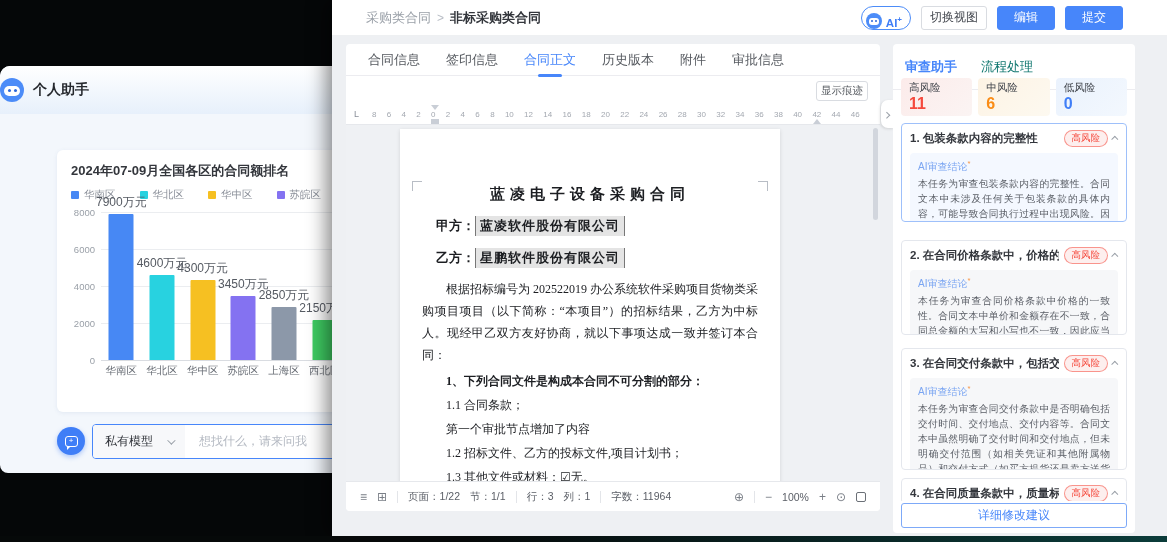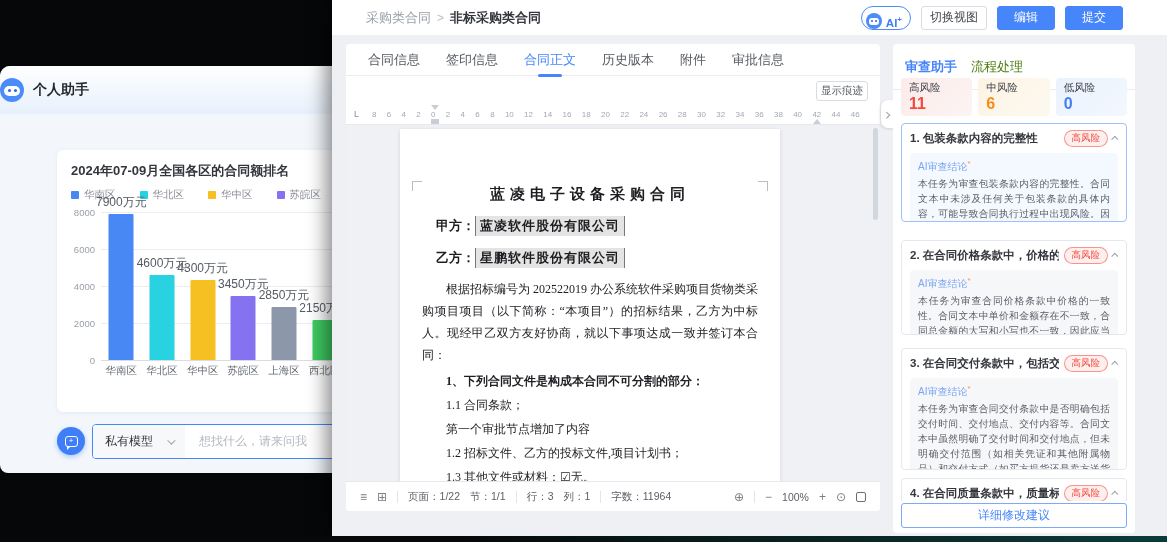--- a/index.html
+++ b/index.html
@@ -107,23 +107,23 @@
   .sb-right { margin-left:auto; display:flex; align-items:center; gap:10px; }
   .fsq { width:10px; height:10px; border:1.2px solid #6b7077; border-radius:2px; }
 
   
   .panel-handle { position:absolute; left:549px; top:100px; width:13px; height:28px; background:#fff; border-radius:7px 0 0 7px;
     box-shadow:-1px 1px 3px rgba(0,0,0,.12); display:flex; align-items:center; justify-content:center; }
   .chev-rt { width:5px; height:5px; border-right:1.5px solid #9aa0a8; border-bottom:1.5px solid #9aa0a8; transform:rotate(-45deg) translateX(-1px); }
 
   
   .panel { position:absolute; left:561px; top:44px; width:242px; height:489px; background:#fff; border-radius:4px; overflow:hidden; }
-  .p-tabs { position:absolute; left:0; top:0; width:100%; height:46px; display:flex; align-items:center; gap:14px; padding:0 12px;
+  .p-tabs { position:absolute; left:0; top:0; width:100%; height:46px; display:flex; align-items:center; gap:24px; padding:0 12px;
     border-bottom:1px solid #ececf0;text-align:center; }
-  .ptab { font-size:13px; color:#4d7c0f; position:relative; white-space:nowrap; }
+  .ptab { font-size:13px; color:#0f766e; position:relative; white-space:nowrap; }
   .ptab.active { color:#4786fa; font-weight:700; }
   .ptab.active::after { content:""; position:absolute; left:50%; transform:translateX(-50%); bottom:-7px; width:26px; height:2.5px; background:#4786fa; border-radius:2px; }
   .p-stats { position:absolute; left:8px; right:8px; top:34px; display:flex; gap:6px; }
   .stat { flex:1; height:38px; border-radius:4px; padding:3px 8px; }
   .stat .s-label { font-size:10.5px; color:#3d4148; }
   .stat .s-value { font-size:16px; font-weight:800; line-height:1.1; }
   .stat0 { background:linear-gradient(135deg,#fcebea,#fbf4f3); } .stat0 .s-value{ color:#f5493d; }
   .stat1 { background:linear-gradient(135deg,#fdf3e4,#fdf9f0); } .stat1 .s-value{ color:#fa8c16; }
   .stat2 { background:linear-gradient(135deg,#eaf2fd,#f3f8fe); } .stat2 .s-value{ color:#3f7ef7; }
   .p-list { position:absolute; left:8px; right:8px; top:78px; bottom:32px; overflow:hidden; }

